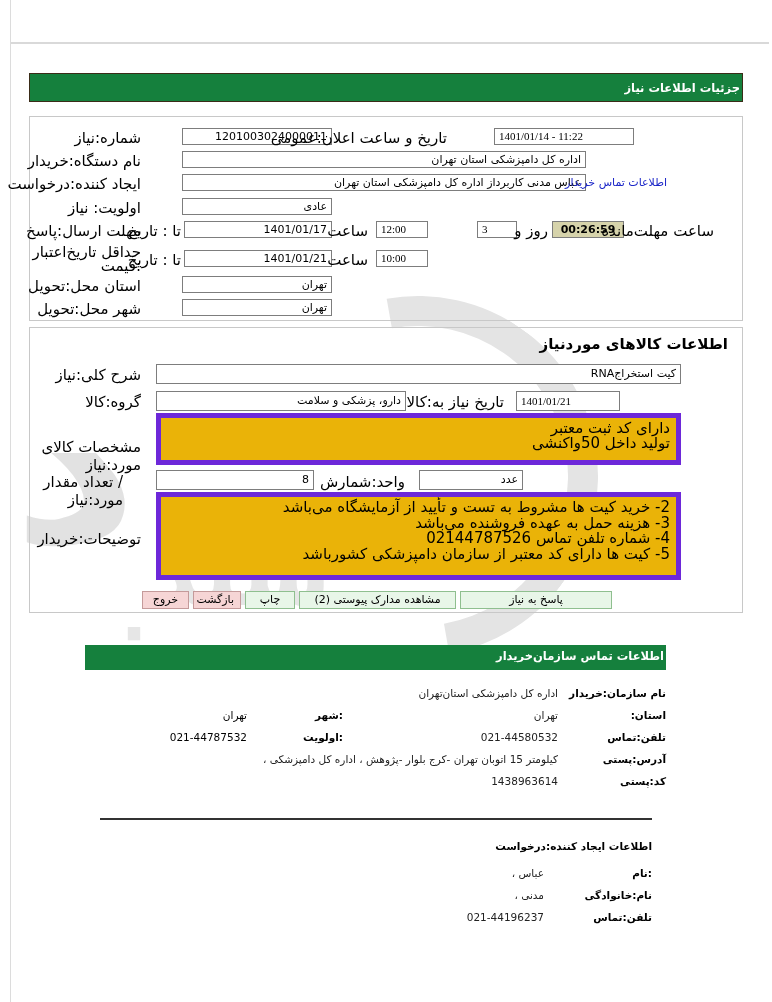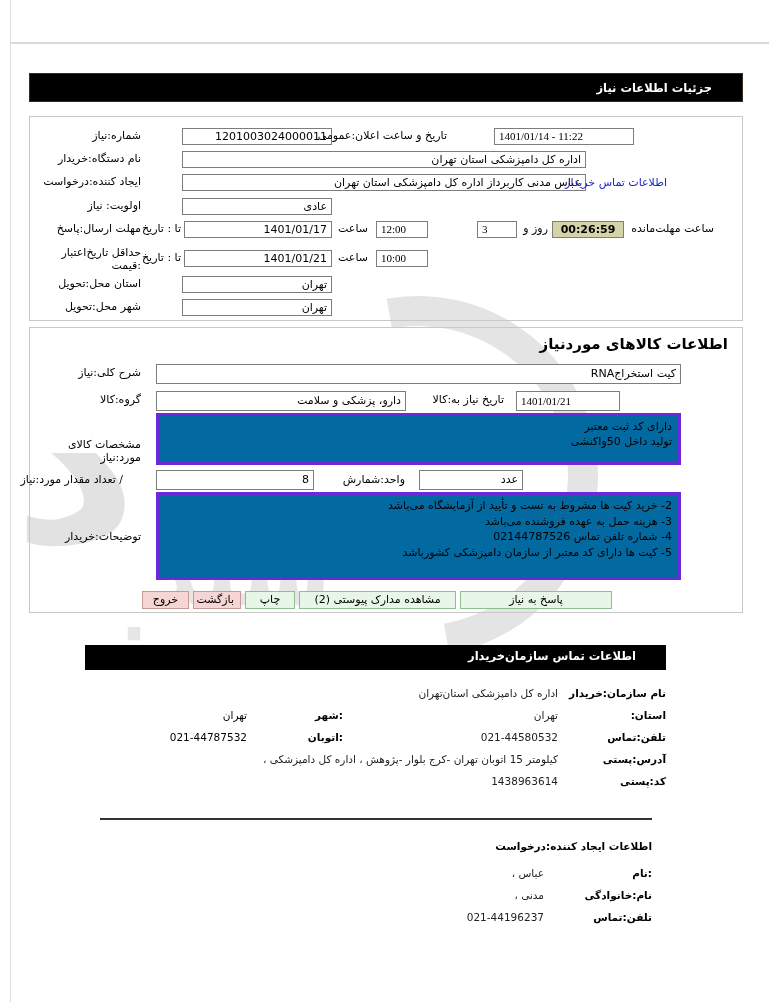--- a/index.html
+++ b/index.html
@@ -86,25 +86,25 @@
     z-index: 1;
   }
 
   .wrap {
     position: relative;
     z-index: 2;
   }
 
   
   .title-bar {
-    background: #000000;
+    background: #15803d;
     color: #ffffff;
     font-weight: bold;
     font-size: 11.5px;
-    padding: 7px 30px 8px 10px;
+    padding: 7px 2px 8px 10px;
     text-align: right;
     border: 1px solid #3a2c18;
     box-sizing: border-box;
   }
   .title-bar .tb-inner {
     letter-spacing: 0.4px;
   }
   #main-title-bar {
     position: absolute;
     right: 29px;
@@ -145,21 +145,21 @@
   }
 
   
   .row {
     position: absolute;
     display: flex;
     align-items: center;
     white-space: nowrap;
   }
   .lbl {
-    font-size: 11px;
+    font-size: 15px;
     color: #000;
     text-align: right;
     direction: rtl;
   }
   .fld {
     border: 1px solid #7d7d7d;
     background: #ffffff;
     height: 17px;
     line-height: 15px;
     font-size: 11px;
@@ -192,24 +192,24 @@
     line-height: 15px;
     font-size: 11px;
     font-weight: bold;
     text-align: center;
     box-sizing: border-box;
     width: 72px;
     direction: ltr;
   }
 
   .textarea-box {
-    border: 3px solid #6d28d9;
-    background: #0369a1;
-    box-sizing: border-box;
-    font-size: 11px;
+    border: 5px solid #6d28d9;
+    background: #eab308;
+    box-sizing: border-box;
+    font-size: 15px;
     line-height: 15px;
     padding: 3px 6px;
     text-align: right;
     direction: rtl;
     overflow: hidden;
   }
   .textarea-box div { white-space: nowrap; }
 
   .section-head {
     position: absolute;
@@ -436,21 +436,21 @@
     </div>
     <div class="crow">
       <div class="ckey">استان:</div>
       <div class="cval">تهران</div>
       <div class="ckey2">:شهر</div>
       <div class="cval2">تهران</div>
     </div>
     <div class="crow">
       <div class="ckey">تلفن:تماس</div>
       <div class="cval num">021-44580532</div>
-      <div class="ckey2">:اتوبان</div>
+      <div class="ckey2">:اولویت</div>
       <div class="cval2 num">021-44787532</div>
     </div>
     <div class="crow">
       <div class="ckey">آدرس:پستی</div>
       <div class="cval" style="width:330px;">کیلومتر 15 اتوبان تهران -کرج بلوار -پژوهش ، اداره کل دامپزشکی ،</div>
     </div>
     <div class="crow">
       <div class="ckey">کد:پستی</div>
       <div class="cval num">1438963614</div>
     </div>

